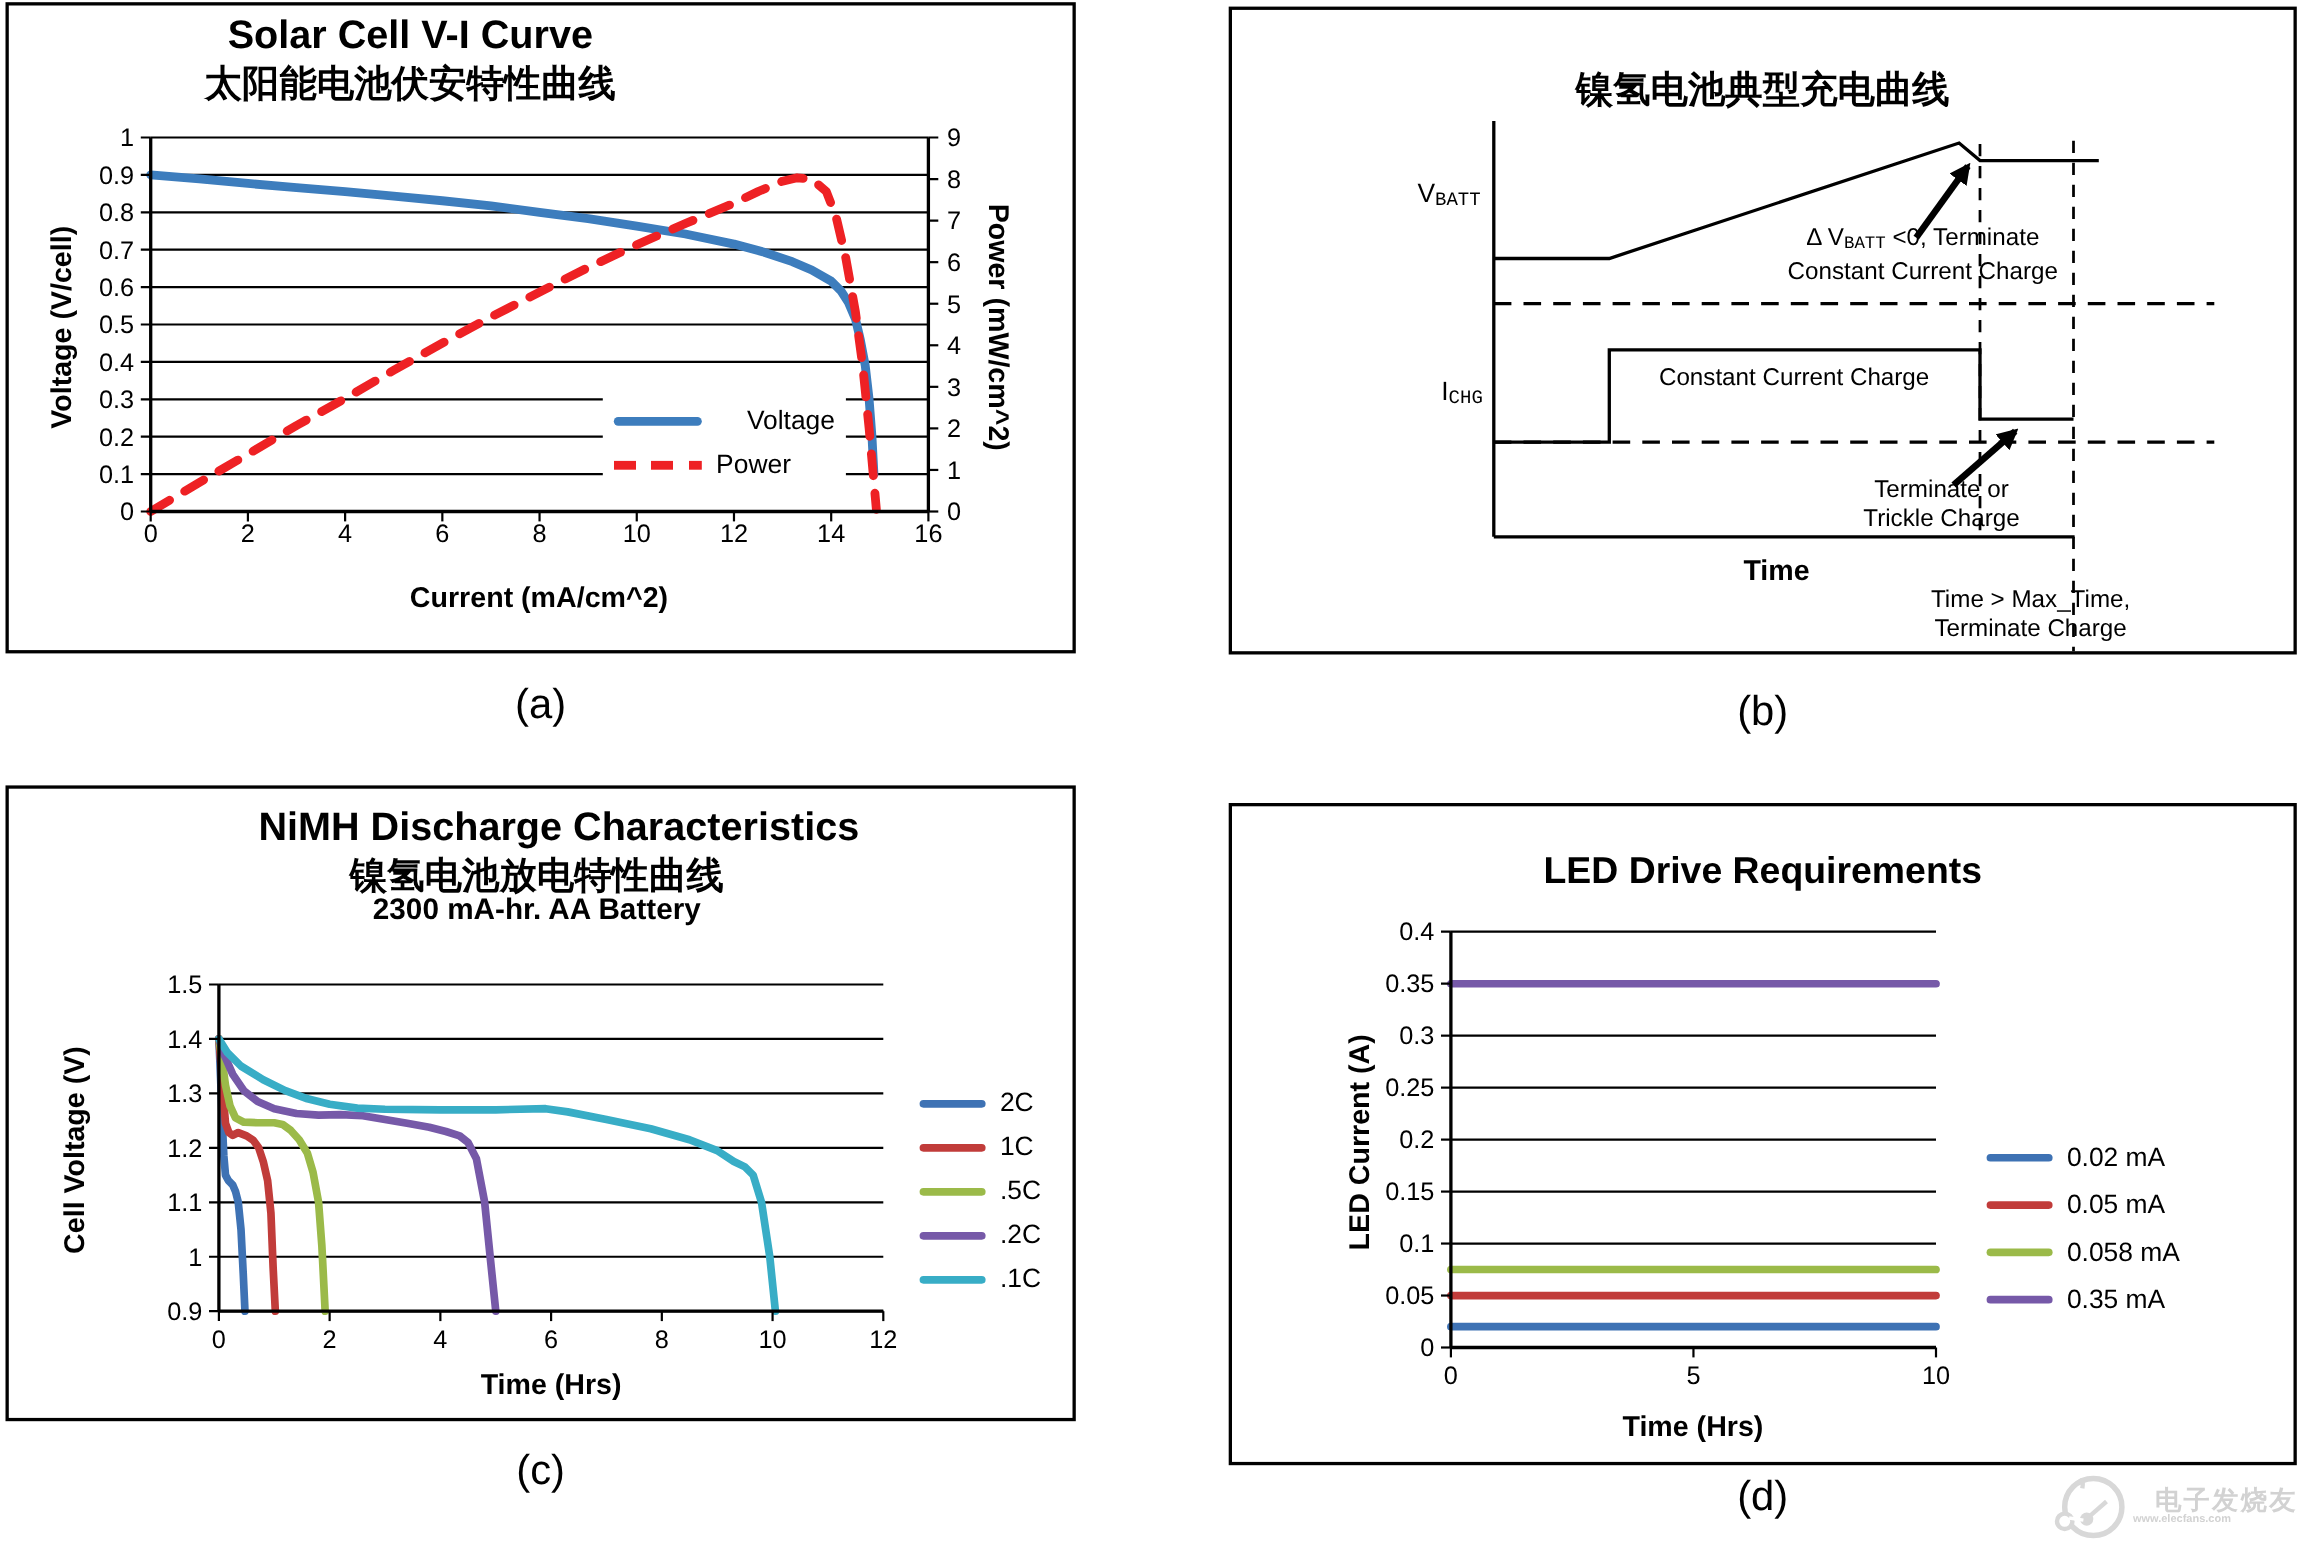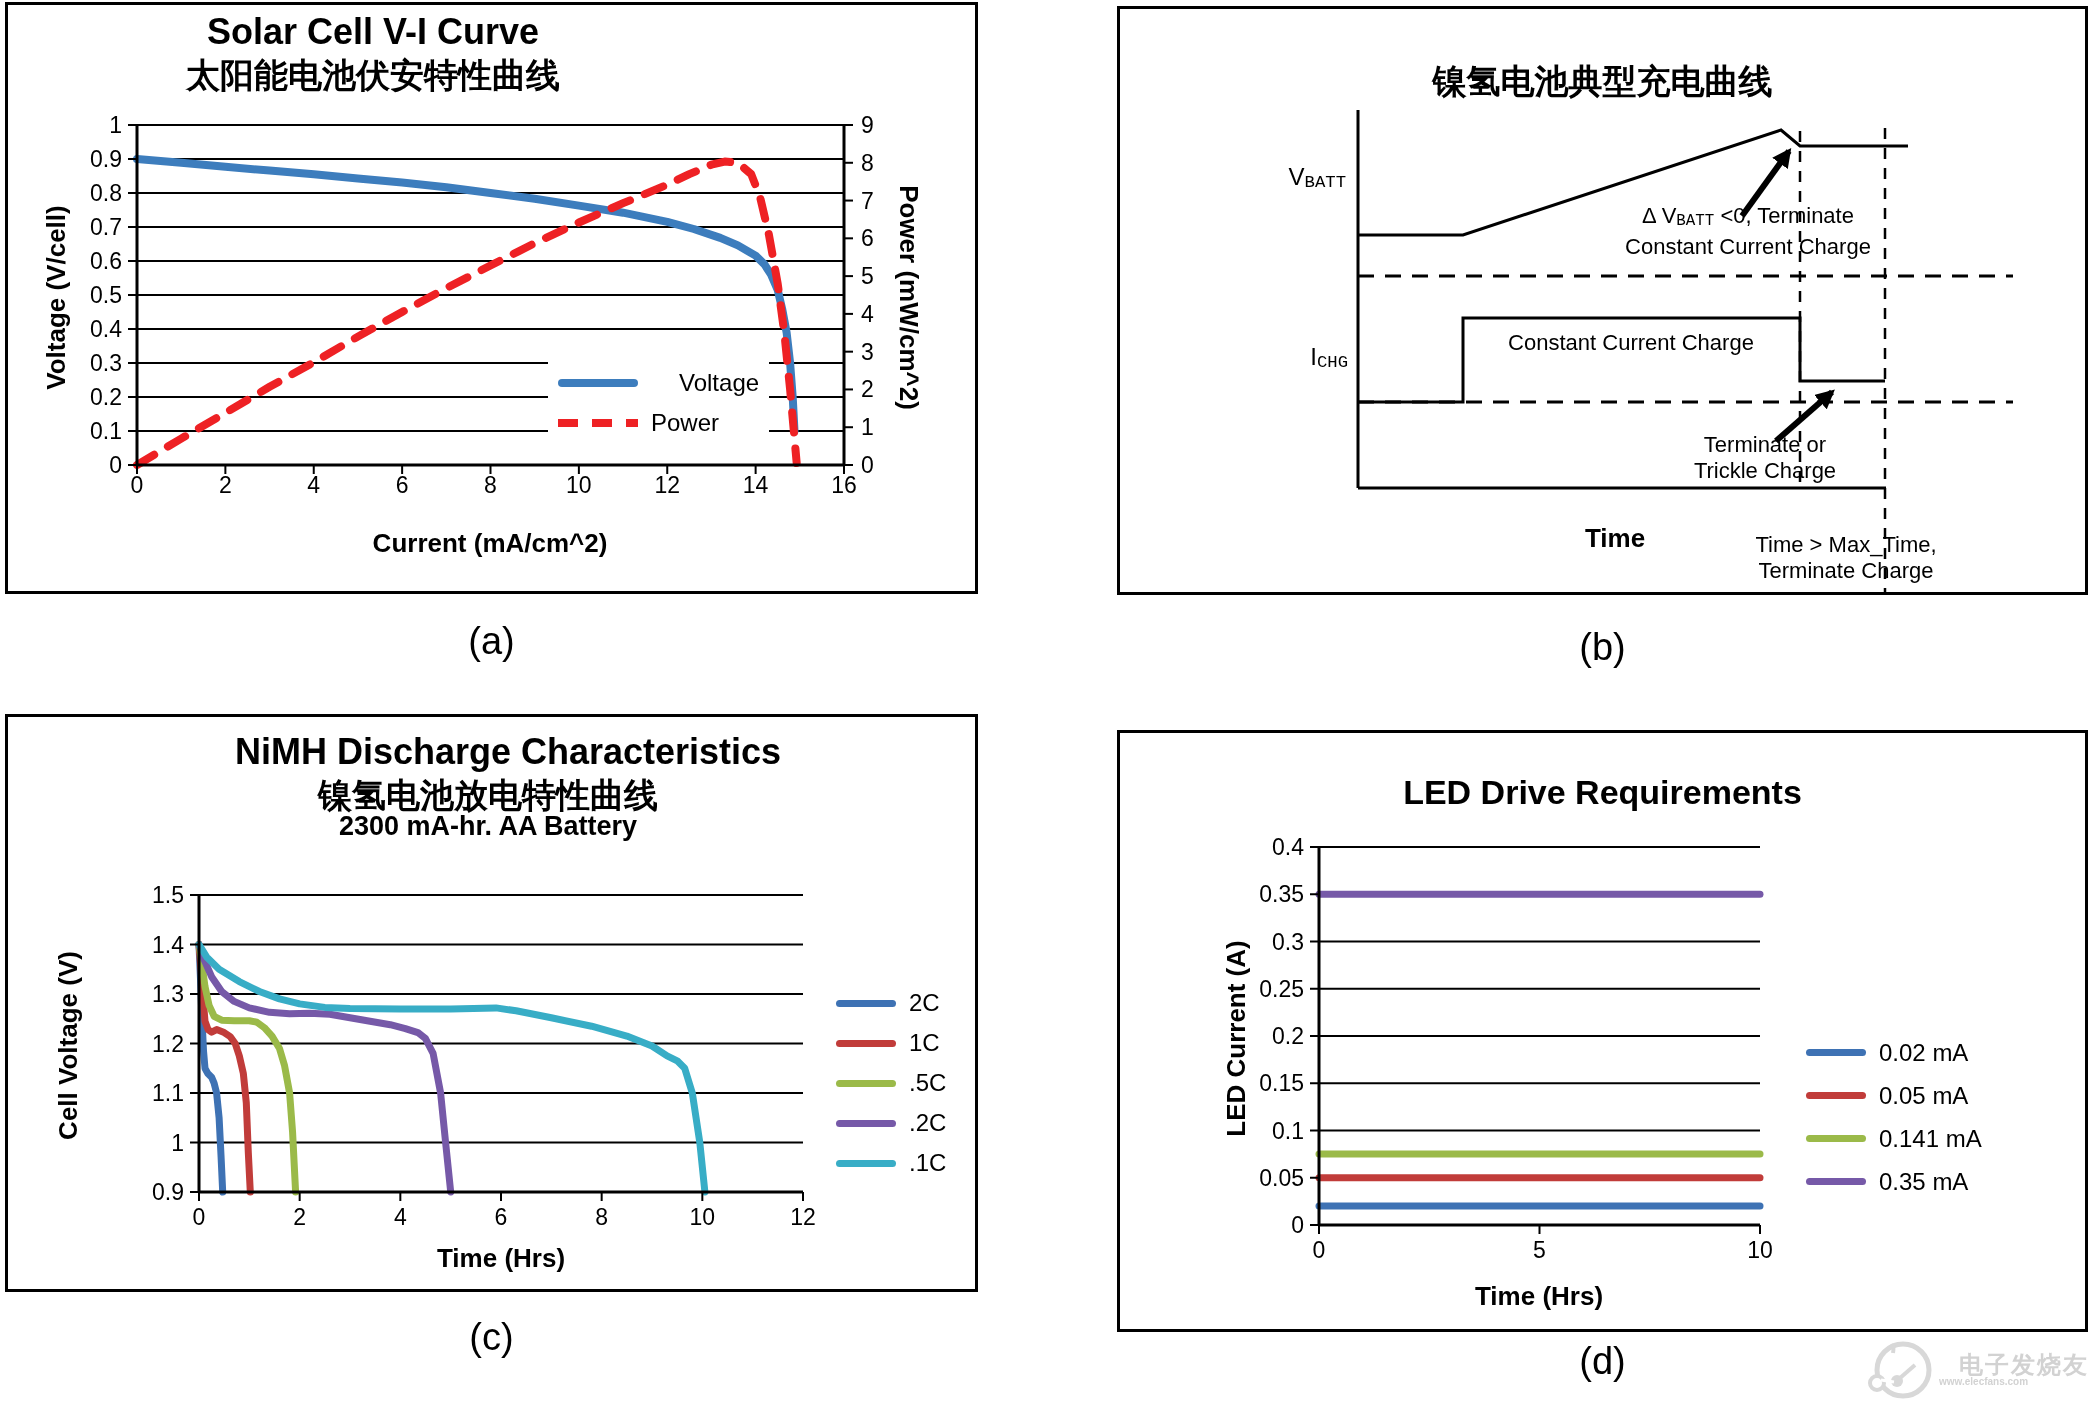--- a/index.html
+++ b/index.html
@@ -151,21 +151,21 @@
   <div class="siglabel" style="left:128px;top:334px;width:100px;"><span>I</span><span class="sub">CHG</span></div>
   <div class="bl" style="left:361px;top:321px;width:300px;">Constant Current Charge</div>
   <div class="bl" style="left:438px;top:194px;width:380px;">
     <span>Δ V</span><span class="sub">BATT</span><span> &lt;0, Terminate</span><br>
     <span>Constant Current Charge</span>
   </div>
   <div class="bl" style="left:540px;top:423px;width:210px;">
     <span>Terminate or</span><br>
     <span>Trickle Charge</span>
   </div>
-  <div class="bl" style="left:395px;top:496px;width:200px;font-weight:bold;font-size:26px;margin-top:20px;">Time</div>
+  <div class="bl" style="left:395px;top:496px;width:200px;font-weight:bold;font-size:26px;">Time</div>
   <div class="bl" style="left:601px;top:523px;width:250px;">
     <span>Time &gt; Max_Time,</span><br>
     <span>Terminate Charge</span>
   </div>
 </div>
 
 <div class="panel" id="panel-c">
   <svg id="svg-c" width="967" height="572">
       <line x1="191" y1="178" x2="795" y2="178" stroke="#000" stroke-width="2"></line>
       <line x1="191" y1="227.50000000000006" x2="795" y2="227.50000000000006" stroke="#000" stroke-width="2"></line>
@@ -288,21 +288,21 @@
       <div class="row" style="height: 43px;">
         <span class="swatch" style="width: 60px; height: 7px; border-radius: 3.5px; background: rgb(62, 114, 180);"></span>
         <span class="lab">0.02 mA</span>
       </div>
       <div class="row" style="height: 43px;">
         <span class="swatch" style="width: 60px; height: 7px; border-radius: 3.5px; background: rgb(193, 60, 58);"></span>
         <span class="lab">0.05 mA</span>
       </div>
       <div class="row" style="height: 43px;">
         <span class="swatch" style="width: 60px; height: 7px; border-radius: 3.5px; background: rgb(155, 186, 73);"></span>
-        <span class="lab">0.141 mA</span>
+        <span class="lab">0.058 mA</span>
       </div>
       <div class="row" style="height: 43px;">
         <span class="swatch" style="width: 60px; height: 7px; border-radius: 3.5px; background: rgb(118, 89, 168);"></span>
         <span class="lab">0.35 mA</span>
       </div>
     </div>
 </div>
 
 <div class="caption" style="left:5px;top:620px;width:973px;">(a)</div>
 <div class="caption" style="left:1117px;top:626px;width:971px;">(b)</div>

